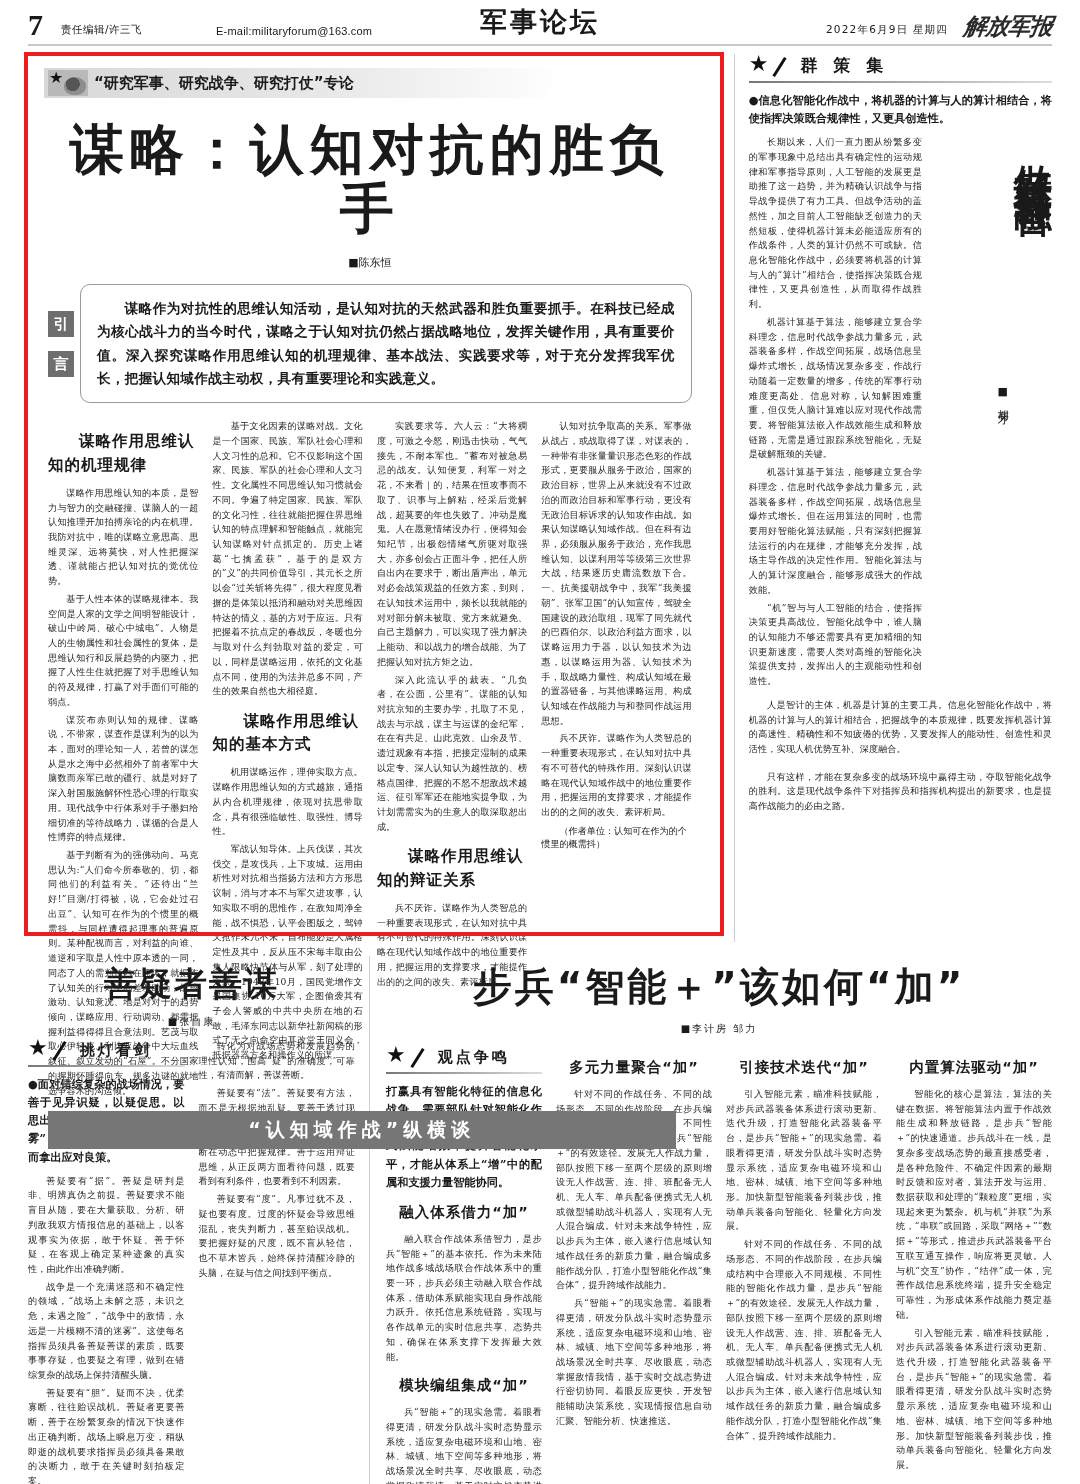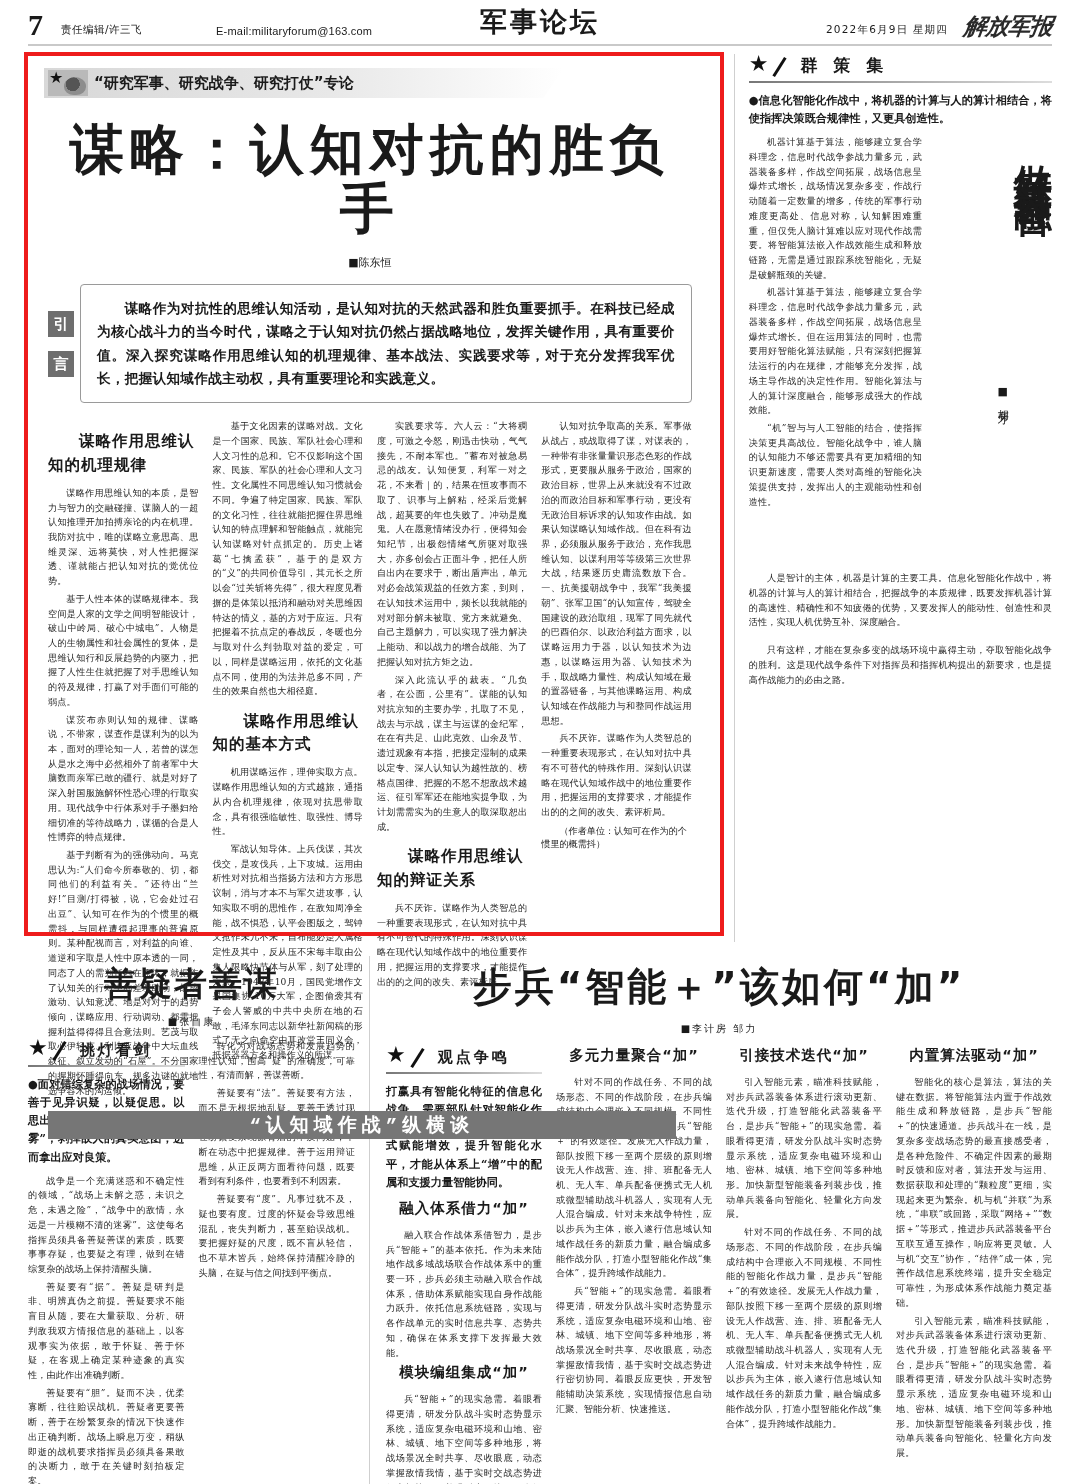--- a/index.html
+++ b/index.html
@@ -97,21 +97,21 @@
   }
   .byline-center { text-align:center; font-size:11px; margin-bottom:14px; }
 
   .lead-box-wrap { display:flex; align-items:stretch; gap:0; margin:0 4px 16px 4px; }
   .lead-tag { display:flex; flex-direction:column; justify-content:center; gap:14px; margin-right:6px; }
   .lead-tag span {
     display:block; width:26px; height:26px; line-height:26px; text-align:center;
     background:#6e6e6e; color:#fff; font-size:15px; font-weight:bold;
   }
   .lead-box {
-    flex:1; border:1px solid #9a9a9a; border-radius:4px;
+    flex:1; border:1px solid #9a9a9a; border-radius:10px;
     padding:12px 16px; font-size:13.6px; line-height:1.72;
     text-align:justify; letter-spacing:.3px; font-weight:bold;
     font-family:"DejaVu Serif", serif;
   }
   .lead-box .indent { display:inline-block; width:2em; }
 
   
   .lead-cols { display:flex; gap:14px; padding:0 4px; }
   .lead-col { flex:1; }
   .sec-head {
@@ -122,23 +122,23 @@
   .sec-head .ind { display:inline-block; width:2em; }
   .body-text {
     font-size:9.1px; line-height:1.62; text-align:justify;
     font-family:"DejaVu Serif", serif; letter-spacing:.15px;
     color:#262626;
   }
   .body-text p { margin:0 0 3px 0; text-indent:2em; }
   .affil { font-size:9.1px; text-indent:2em; margin-top:5px; font-family:"DejaVu Serif", serif; }
 
   .gray-banner {
-    margin:10px 20px 0 4px; height:28px; background:#767676;
+    margin:10px 20px 0 4px; height:38px; background:#767676;
     color:#fff; display:flex; align-items:center; justify-content:center;
-    font-size:19px; font-weight:bold; letter-spacing:5px;font-family:Liberation Mono, monospace;
+    font-size:19px; font-weight:bold; letter-spacing:5px;
   }
 
   
   .right-top {
     width:324px; margin-left:22px; position:relative;
     border-left:1px solid #cfcfcf; padding-left:14px;
   }
   .star-head { display:flex; align-items:center; gap:8px; margin-bottom:4px; }
   .star-glyph { font-size:22px; line-height:1; color:#111; position:relative; top:-2px; }
   .star-slash {
@@ -185,21 +185,21 @@
     font-size:39px; letter-spacing:3px; text-align:center; margin:4px 0 8px 0;
   }
   .byline-sm { text-align:center; font-size:10px; margin-bottom:10px; letter-spacing:2px; }
 
   .two-col { display:flex; gap:14px; }
   .three-col { display:flex; gap:14px; }
   .col { flex:1; }
 
   .mini-head {
     font-size:14.5px; font-weight:bold; text-align:center;
-    letter-spacing:1px; margin:0 0 10px 0;
+    letter-spacing:1px; margin:12px 0 10px 0;
     font-family:"DejaVu Sans", sans-serif;
   }
   .star-head-sm .star-head-text { font-size:15px; letter-spacing:3px; }
 </style>
 </head>
 <body>
 
 <div class="page">
 
   <div class="masthead">
@@ -297,20 +297,21 @@
         <div class="star-slash"></div>
         <div class="star-head-text">群 策 集</div>
       </div>
       <div class="star-rule"></div>
 
       <div class="kicker">●信息化智能化作战中，将机器的计算与人的算计相结合，将使指挥决策既合规律性，又更具创造性。</div>
 
       <div class="rt-body-wrap">
         <div class="rt-col">
           <div class="body-text">
+            <p>长期以来，人们一直力图从纷繁多变的军事现象中总结出具有确定性的运动规律和军事指导原则，人工智能的发展更是助推了这一趋势，并为精确认识战争与指导战争提供了有力工具。但战争活动的盖然性，加之目前人工智能缺乏创造力的天然短板，使得机器计算未必能适应所有的作战条件，人类的算计仍然不可或缺。信息化智能化作战中，必须要将机器的计算与人的“算计”相结合，使指挥决策既合规律性，又更具创造性，从而取得作战胜利。</p>
             <p>机器计算基于算法，能够建立复合学科理念，信息时代战争参战力量多元，武器装备多样，作战空间拓展，战场信息呈爆炸式增长，战场情况复杂多变，作战行动随着一定数量的增多，传统的军事行动难度更高处、信息对称，认知解困难重重，但仅凭人脑计算难以应对现代作战需要。将智能算法嵌入作战效能生成和释放链路，无需是通过跟踪系统智能化，无疑是破解瓶颈的关键。</p>
             <p>机器计算基于算法，能够建立复合学科理念，信息时代战争参战力量多元，武器装备多样，作战空间拓展，战场信息呈爆炸式增长。但在运用算法的同时，也需要用好智能化算法赋能，只有深刻把握算法运行的内在规律，才能够充分发挥，战场主导作战的决定性作用。智能化算法与人的算计深度融合，能够形成强大的作战效能。</p>
             <p>“机”智与与人工智能的结合，使指挥决策更具高战位。智能化战争中，谁人脑的认知能力不够还需要具有更加精细的知识更新速度，需要人类对高维的智能化决策提供支持，发挥出人的主观能动性和创造性。</p>
           </div>
         </div>
         <div class="vtitle-area">
           <div class="vbyline">■胡有才</div>
           <div class="vtitle">做好计算与算计融合</div>
         </div>
       </div>
@@ -339,22 +340,22 @@
       <div class="two-col">
         <div class="col">
           <div class="star-head star-head-sm">
             <div class="star-glyph">★</div>
             <div class="star-slash"></div>
             <div class="star-head-text">挑灯看剑</div>
           </div>
           <div class="star-rule"></div>
           <div class="kicker">●面对错综复杂的战场情况，要善于见异识疑，以疑促思。以思出谋，搜开各种“面纱”和“迷雾”，剥掉敌人的真实意图，进而拿出应对良策。</div>
           <div class="body-text">
+            <p>善疑要有“据”。善疑是研判是非、明辨真伪之前提。善疑要求不能盲目从随，要在大量获取、分析、研判敌我双方情报信息的基础上，以客观事实为依据，敢于怀疑、善于怀疑，在客观上确定某种迹象的真实性，由此作出准确判断。</p>
             <p>战争是一个充满迷惑和不确定性的领域，“战场上未解之惑，未识之危，未遇之险”，“战争中的敌情，永远是一片模糊不清的迷雾”。这使每名指挥员须具备善疑善谋的素质，既要事事存疑，也要疑之有理，做到在错综复杂的战场上保持清醒头脑。</p>
-            <p>善疑要有“据”。善疑是研判是非、明辨真伪之前提。善疑要求不能盲目从随，要在大量获取、分析、研判敌我双方情报信息的基础上，以客观事实为依据，敢于怀疑、善于怀疑，在客观上确定某种迹象的真实性，由此作出准确判断。</p>
             <p>善疑要有“胆”。疑而不决，优柔寡断，往往贻误战机。善疑者更要善断，善于在纷繁复杂的情况下快速作出正确判断。战场上瞬息万变，稍纵即逝的战机要求指挥员必须具备果敢的决断力，敢于在关键时刻拍板定案。</p>
           </div>
         </div>
         <div class="col">
           <div class="body-text">
             <p>转化为对战场态势和发展趋势的理性认知，围高“疑”的准确度，可靠性，有清而解，善谋善断。</p>
             <p>善疑要有“法”。善疑要有方法，而不是无根据地乱疑。要善于透过现象看本质，抓住主要矛盾，洞察隐藏在纷繁复杂现象背后的本质问题，不断在动态中把握规律。善于运用辩证思维，从正反两方面看待问题，既要看到有利条件，也要看到不利因素。</p>
             <p>善疑要有“度”。凡事过犹不及，疑也要有度。过度的怀疑会导致思维混乱，丧失判断力，甚至贻误战机。要把握好疑的尺度，既不盲从轻信，也不草木皆兵，始终保持清醒冷静的头脑，在疑与信之间找到平衡点。</p>
           </div>
         </div>

